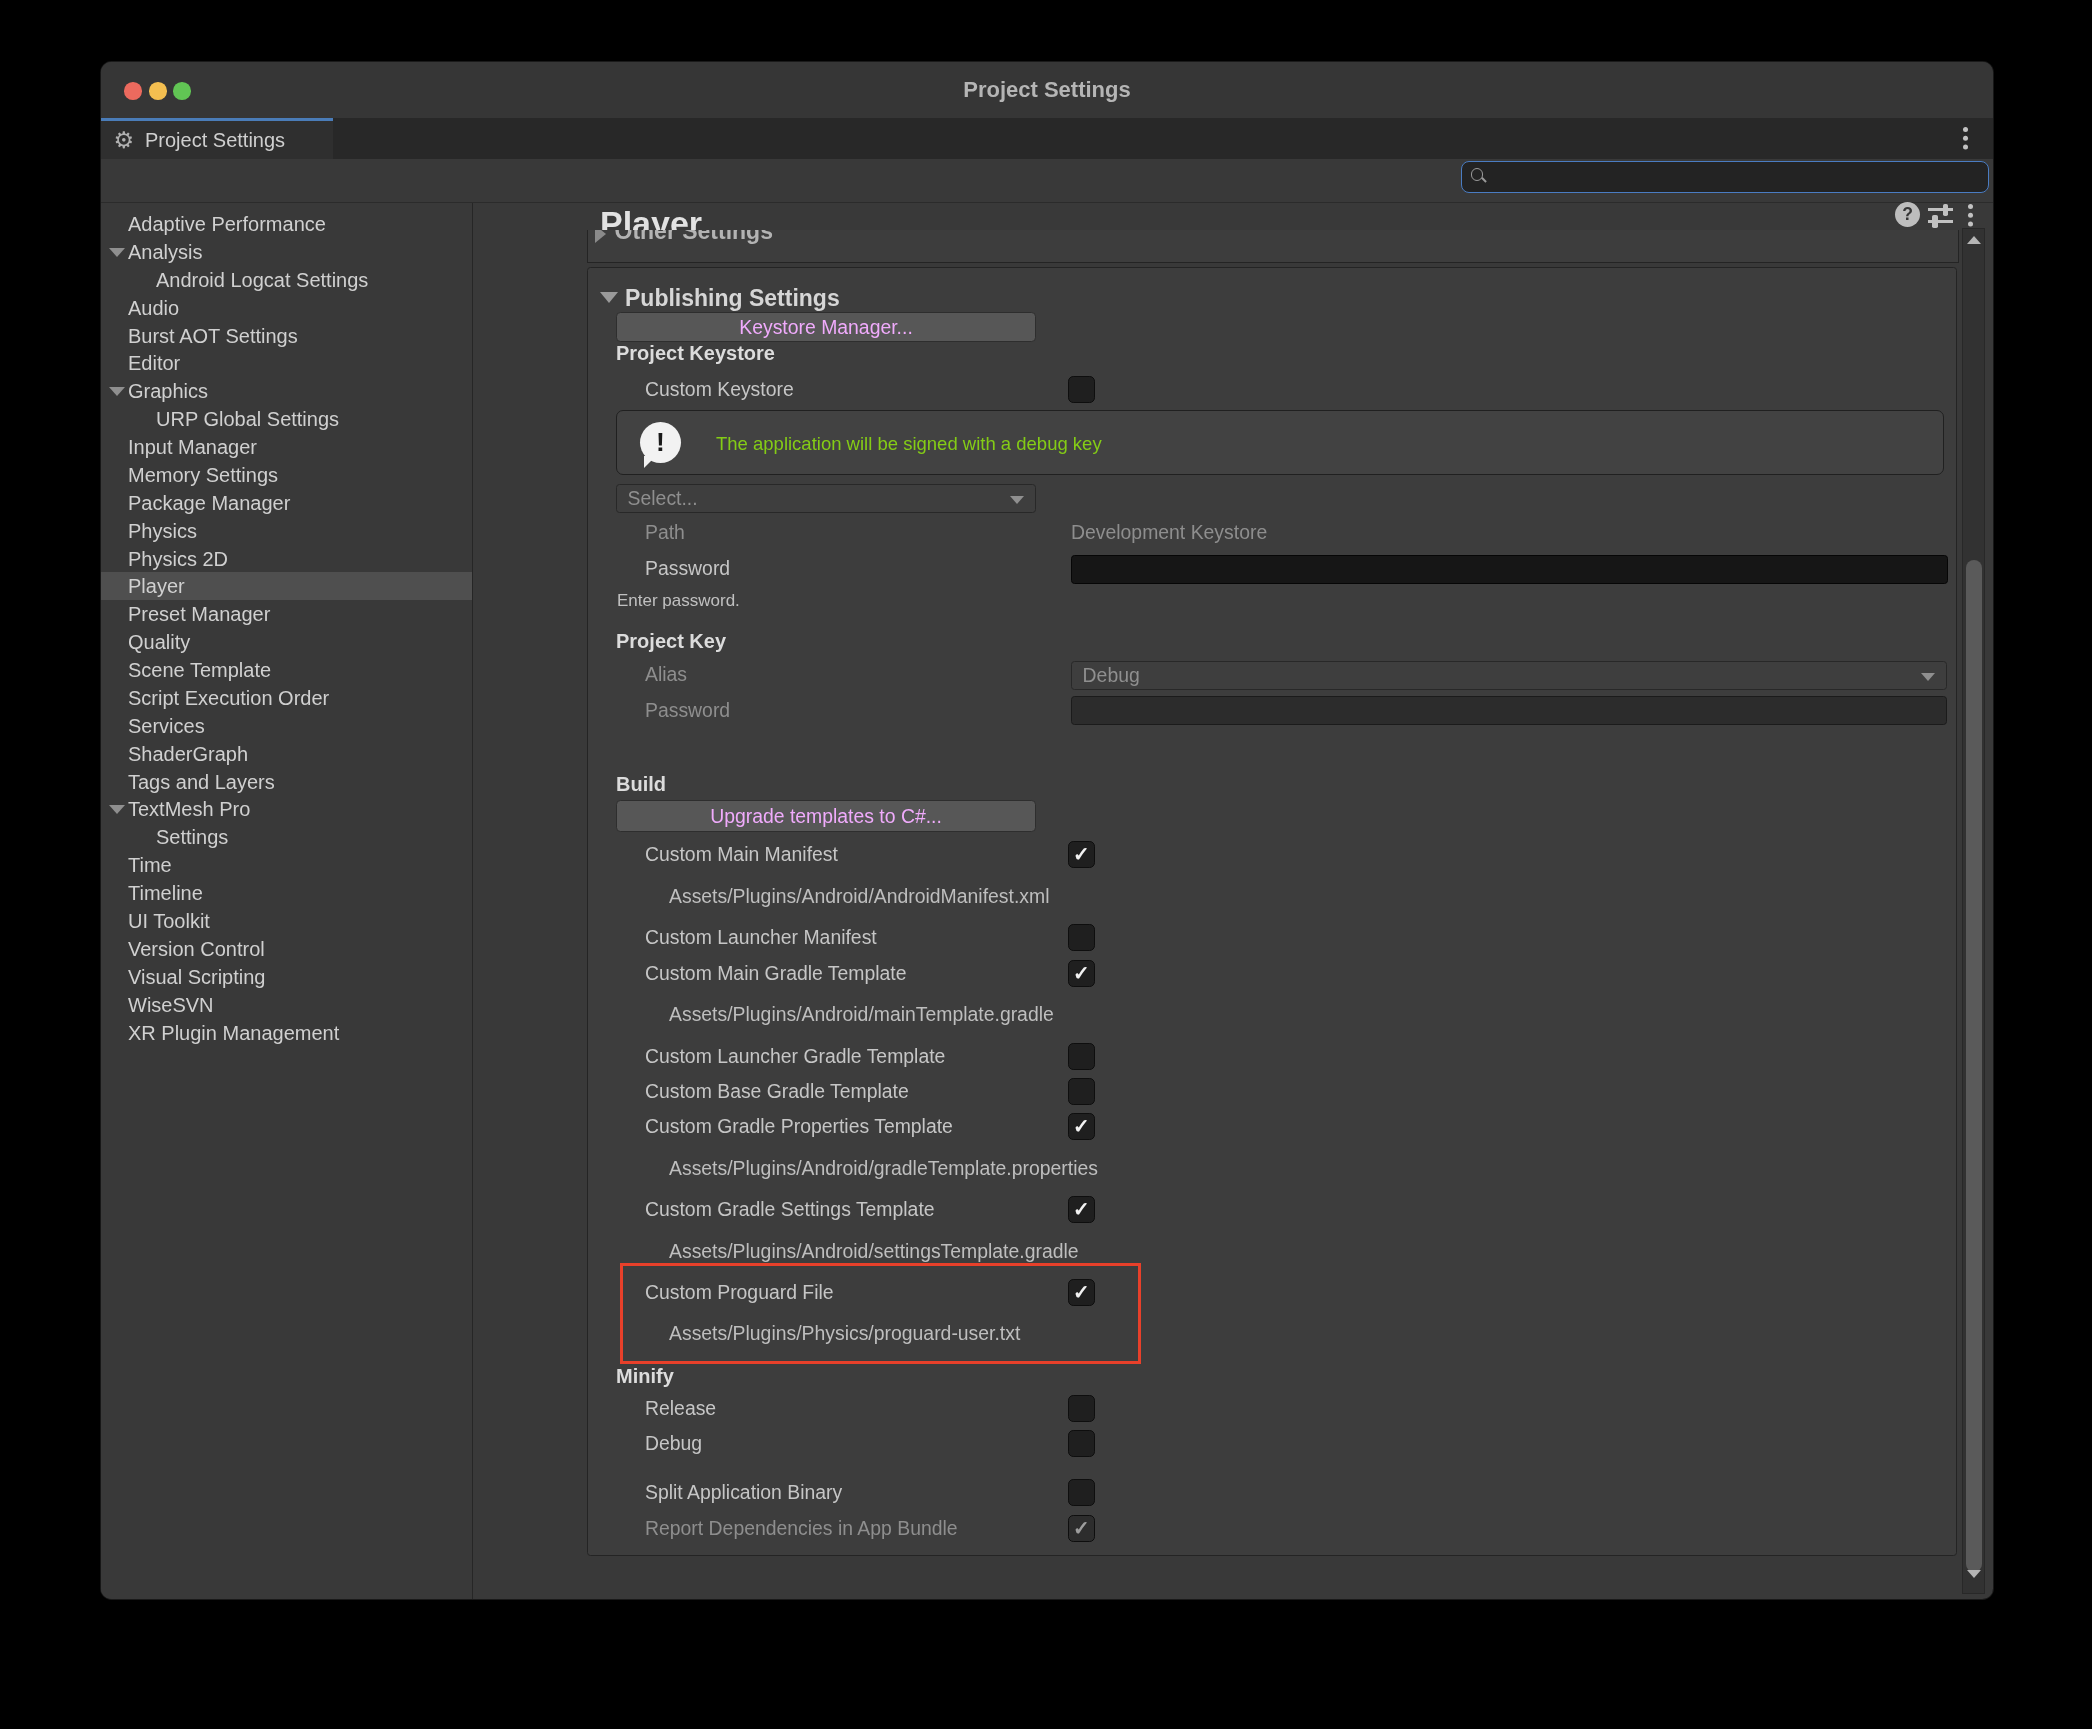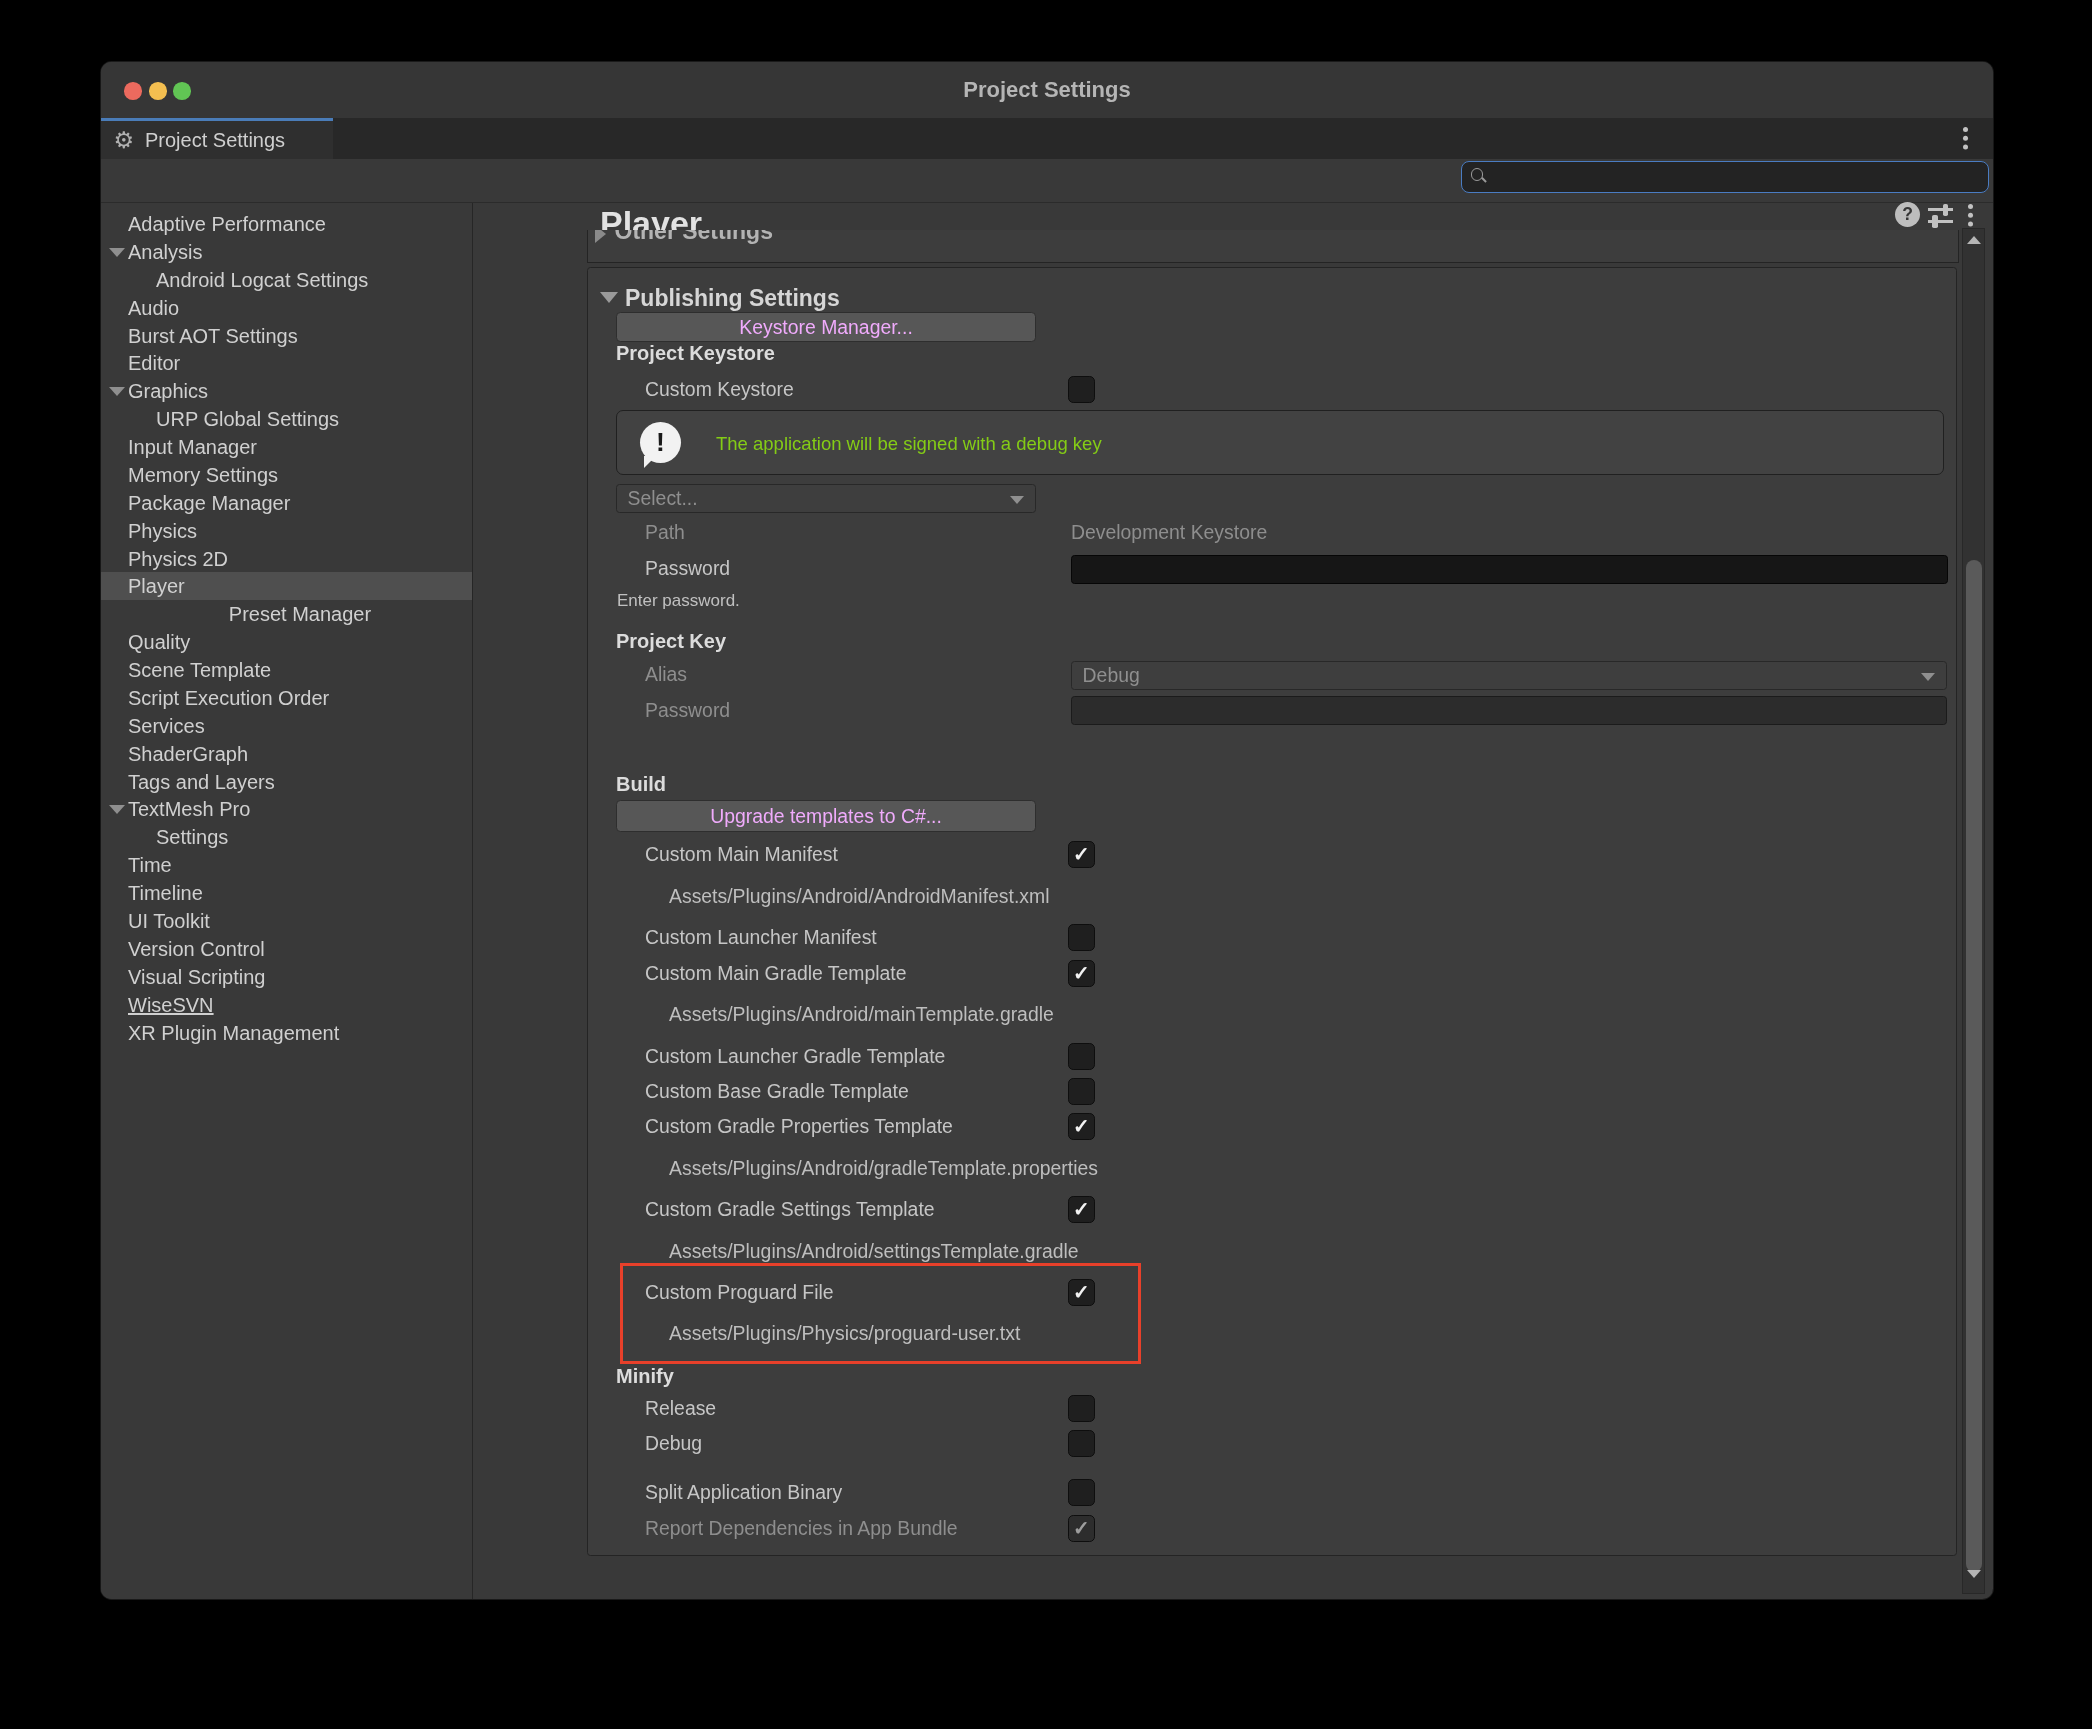--- a/index.html
+++ b/index.html
@@ -120,35 +120,35 @@
         <div class="side-row lvl1" style="top: 119px;"><span>Burst AOT Settings</span></div>
         <div class="side-row lvl1" style="top: 146px;"><span>Editor</span></div>
         <div class="side-row lvl1" style="top: 174px;"><span class="exp"></span><span>Graphics</span></div>
         <div class="side-row lvl2" style="top: 202px;"><span>URP Global Settings</span></div>
         <div class="side-row lvl1" style="top: 230px;"><span>Input Manager</span></div>
         <div class="side-row lvl1" style="top: 258px;"><span>Memory Settings</span></div>
         <div class="side-row lvl1" style="top: 286px;"><span>Package Manager</span></div>
         <div class="side-row lvl1" style="top: 314px;"><span>Physics</span></div>
         <div class="side-row lvl1" style="top: 342px;"><span>Physics 2D</span></div>
         <div class="side-row lvl1 sel" style="top: 369px;"><span>Player</span></div>
-        <div class="side-row lvl1" style="top: 397px; text-align: center;"><span>Preset Manager</span></div>
+        <div class="side-row lvl1" style="top: 397px;"><span>Preset Manager</span></div>
         <div class="side-row lvl1" style="top: 425px;"><span>Quality</span></div>
         <div class="side-row lvl1" style="top: 453px;"><span>Scene Template</span></div>
         <div class="side-row lvl1" style="top: 481px;"><span>Script Execution Order</span></div>
         <div class="side-row lvl1" style="top: 509px;"><span>Services</span></div>
         <div class="side-row lvl1" style="top: 537px;"><span>ShaderGraph</span></div>
         <div class="side-row lvl1" style="top: 565px;"><span>Tags and Layers</span></div>
         <div class="side-row lvl1" style="top: 592px;"><span class="exp"></span><span>TextMesh Pro</span></div>
         <div class="side-row lvl2" style="top: 620px;"><span>Settings</span></div>
         <div class="side-row lvl1" style="top: 648px;"><span>Time</span></div>
         <div class="side-row lvl1" style="top: 676px;"><span>Timeline</span></div>
         <div class="side-row lvl1" style="top: 704px;"><span>UI Toolkit</span></div>
         <div class="side-row lvl1" style="top: 732px;"><span>Version Control</span></div>
         <div class="side-row lvl1" style="top: 760px;"><span>Visual Scripting</span></div>
-        <div class="side-row lvl1" style="top: 788px; text-decoration: underline;"><span>WiseSVN</span></div>
+        <div class="side-row lvl1" style="top: 788px;"><span>WiseSVN</span></div>
         <div class="side-row lvl1" style="top: 816px;"><span>XR Plugin Management</span></div>
       </div>
   </div>
 
   <div id="main-title">Player</div>
   <div class="hicon" style="left:1794px;top:140px;">
       <div class="help-circle">?</div>
     </div>
   <div class="hicon" style="left:1827px;top:141px;">
     <div class="sliders">

